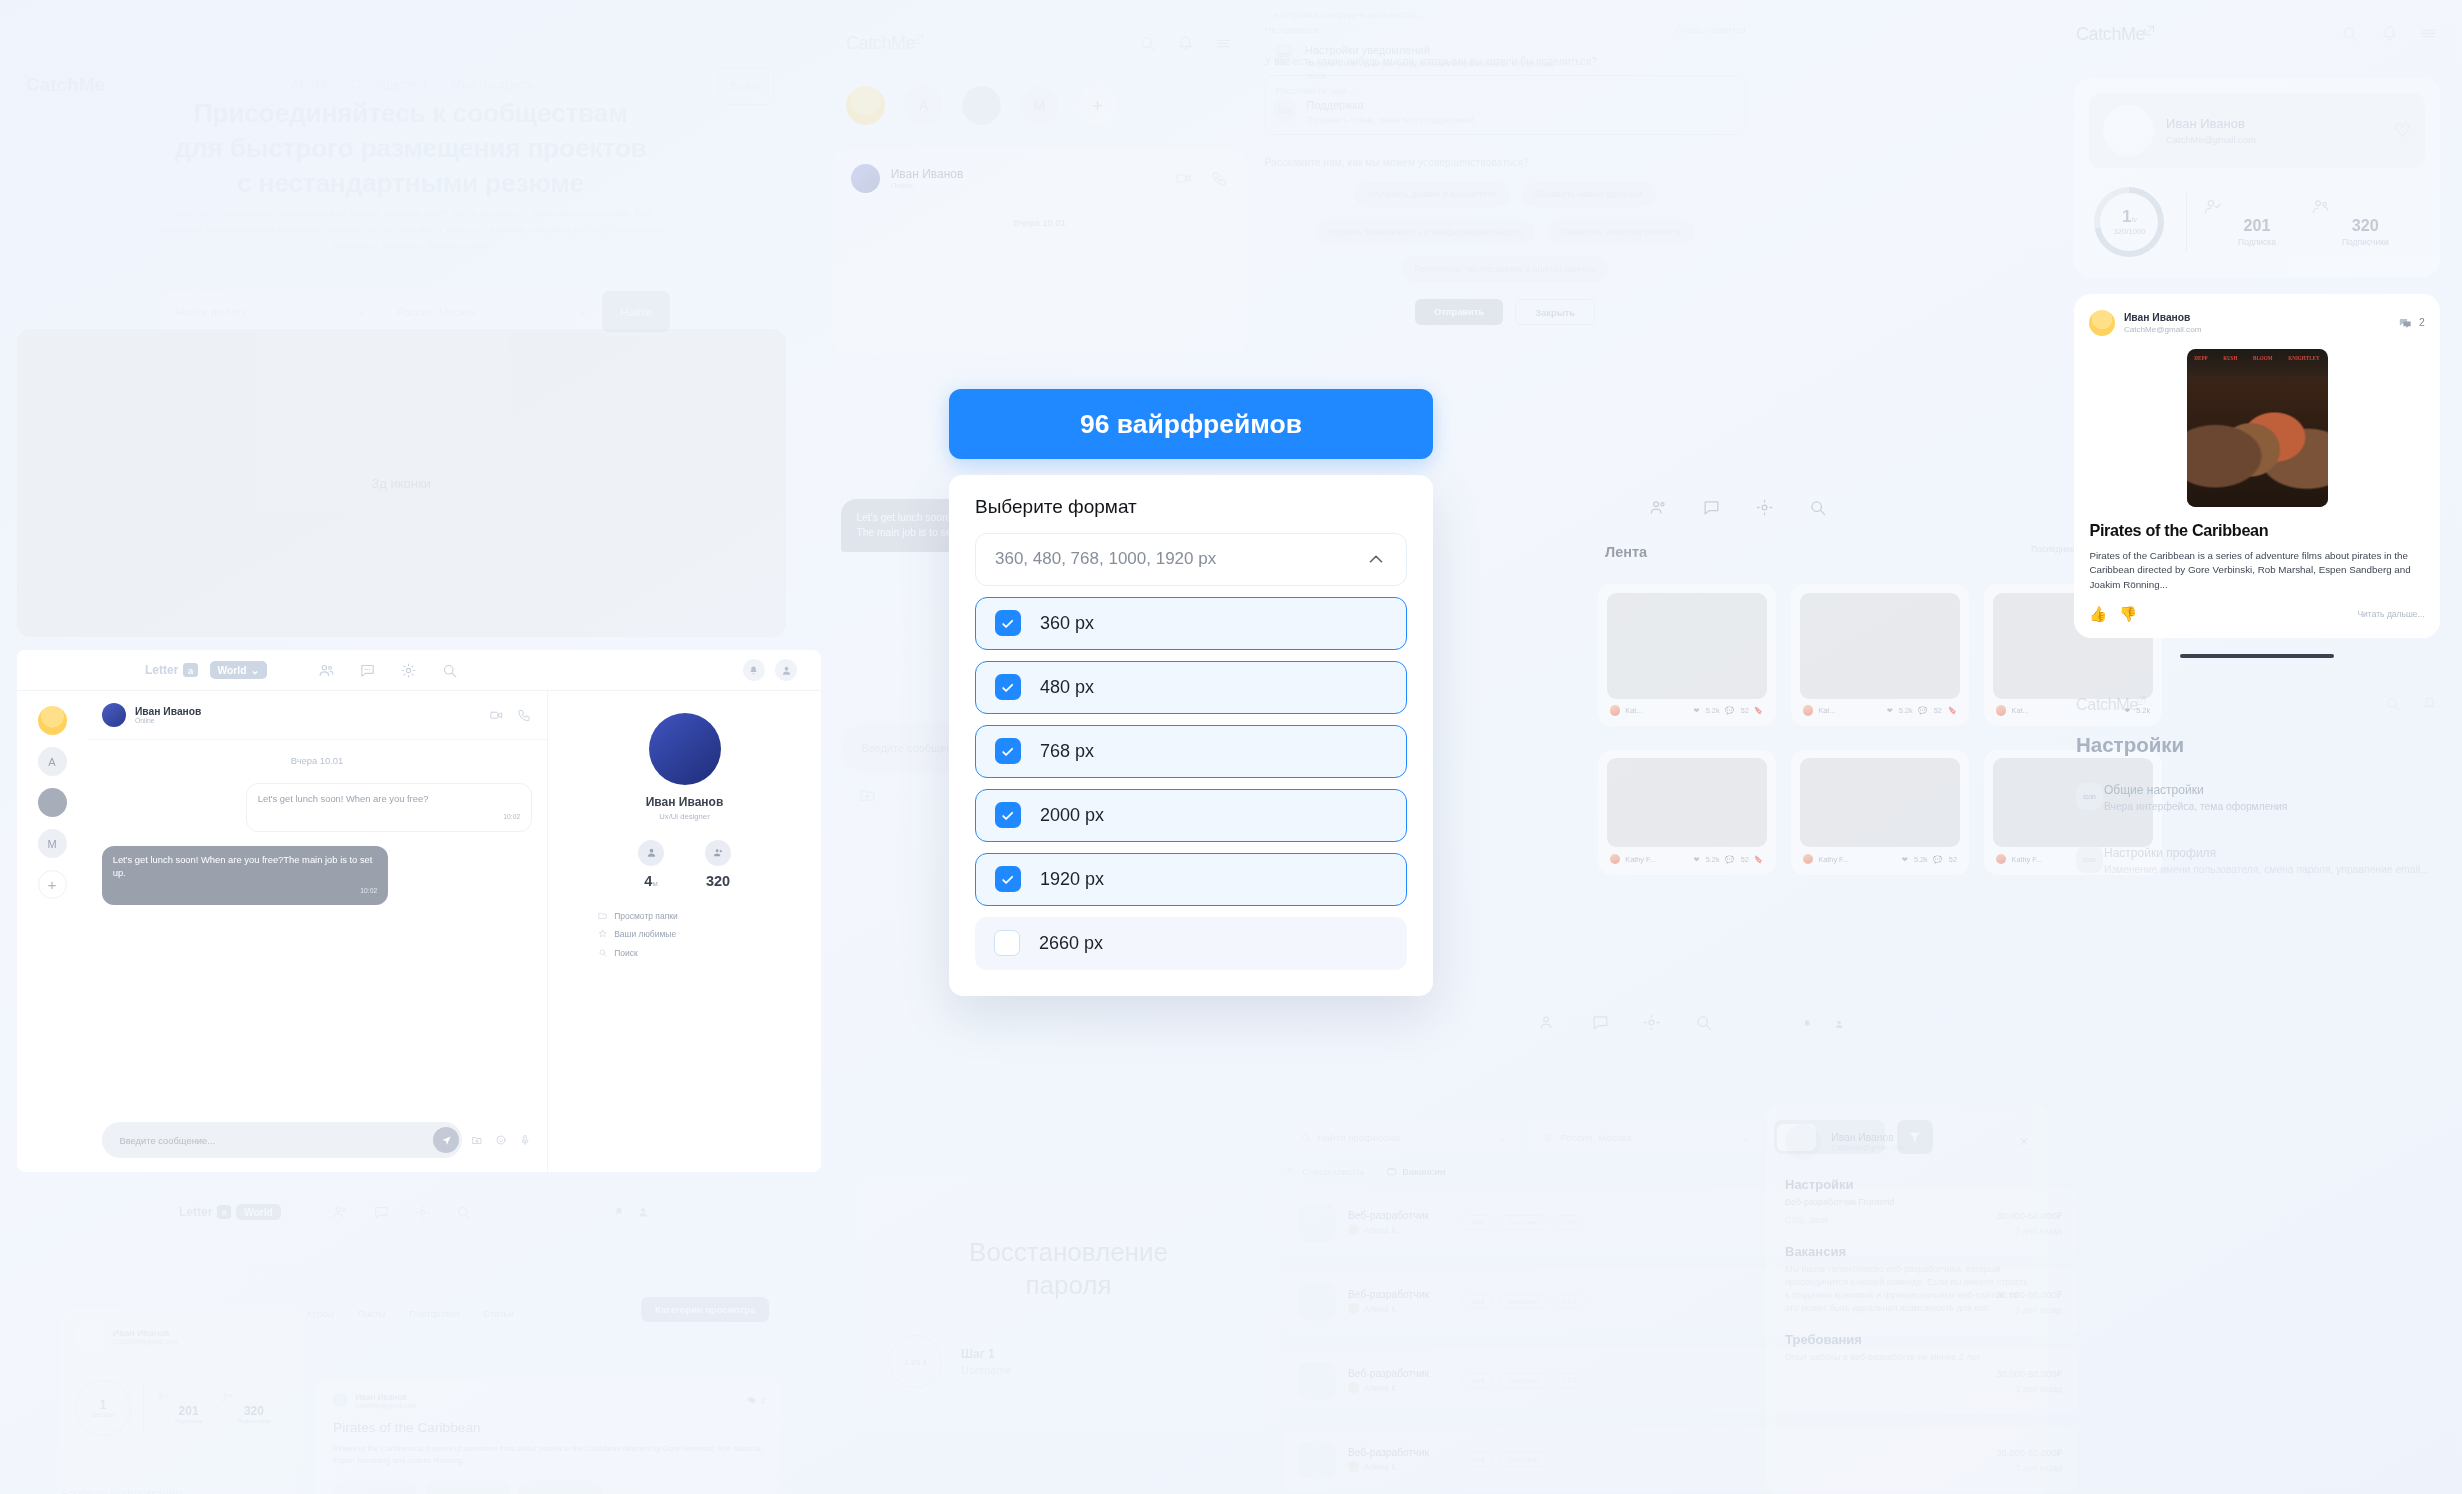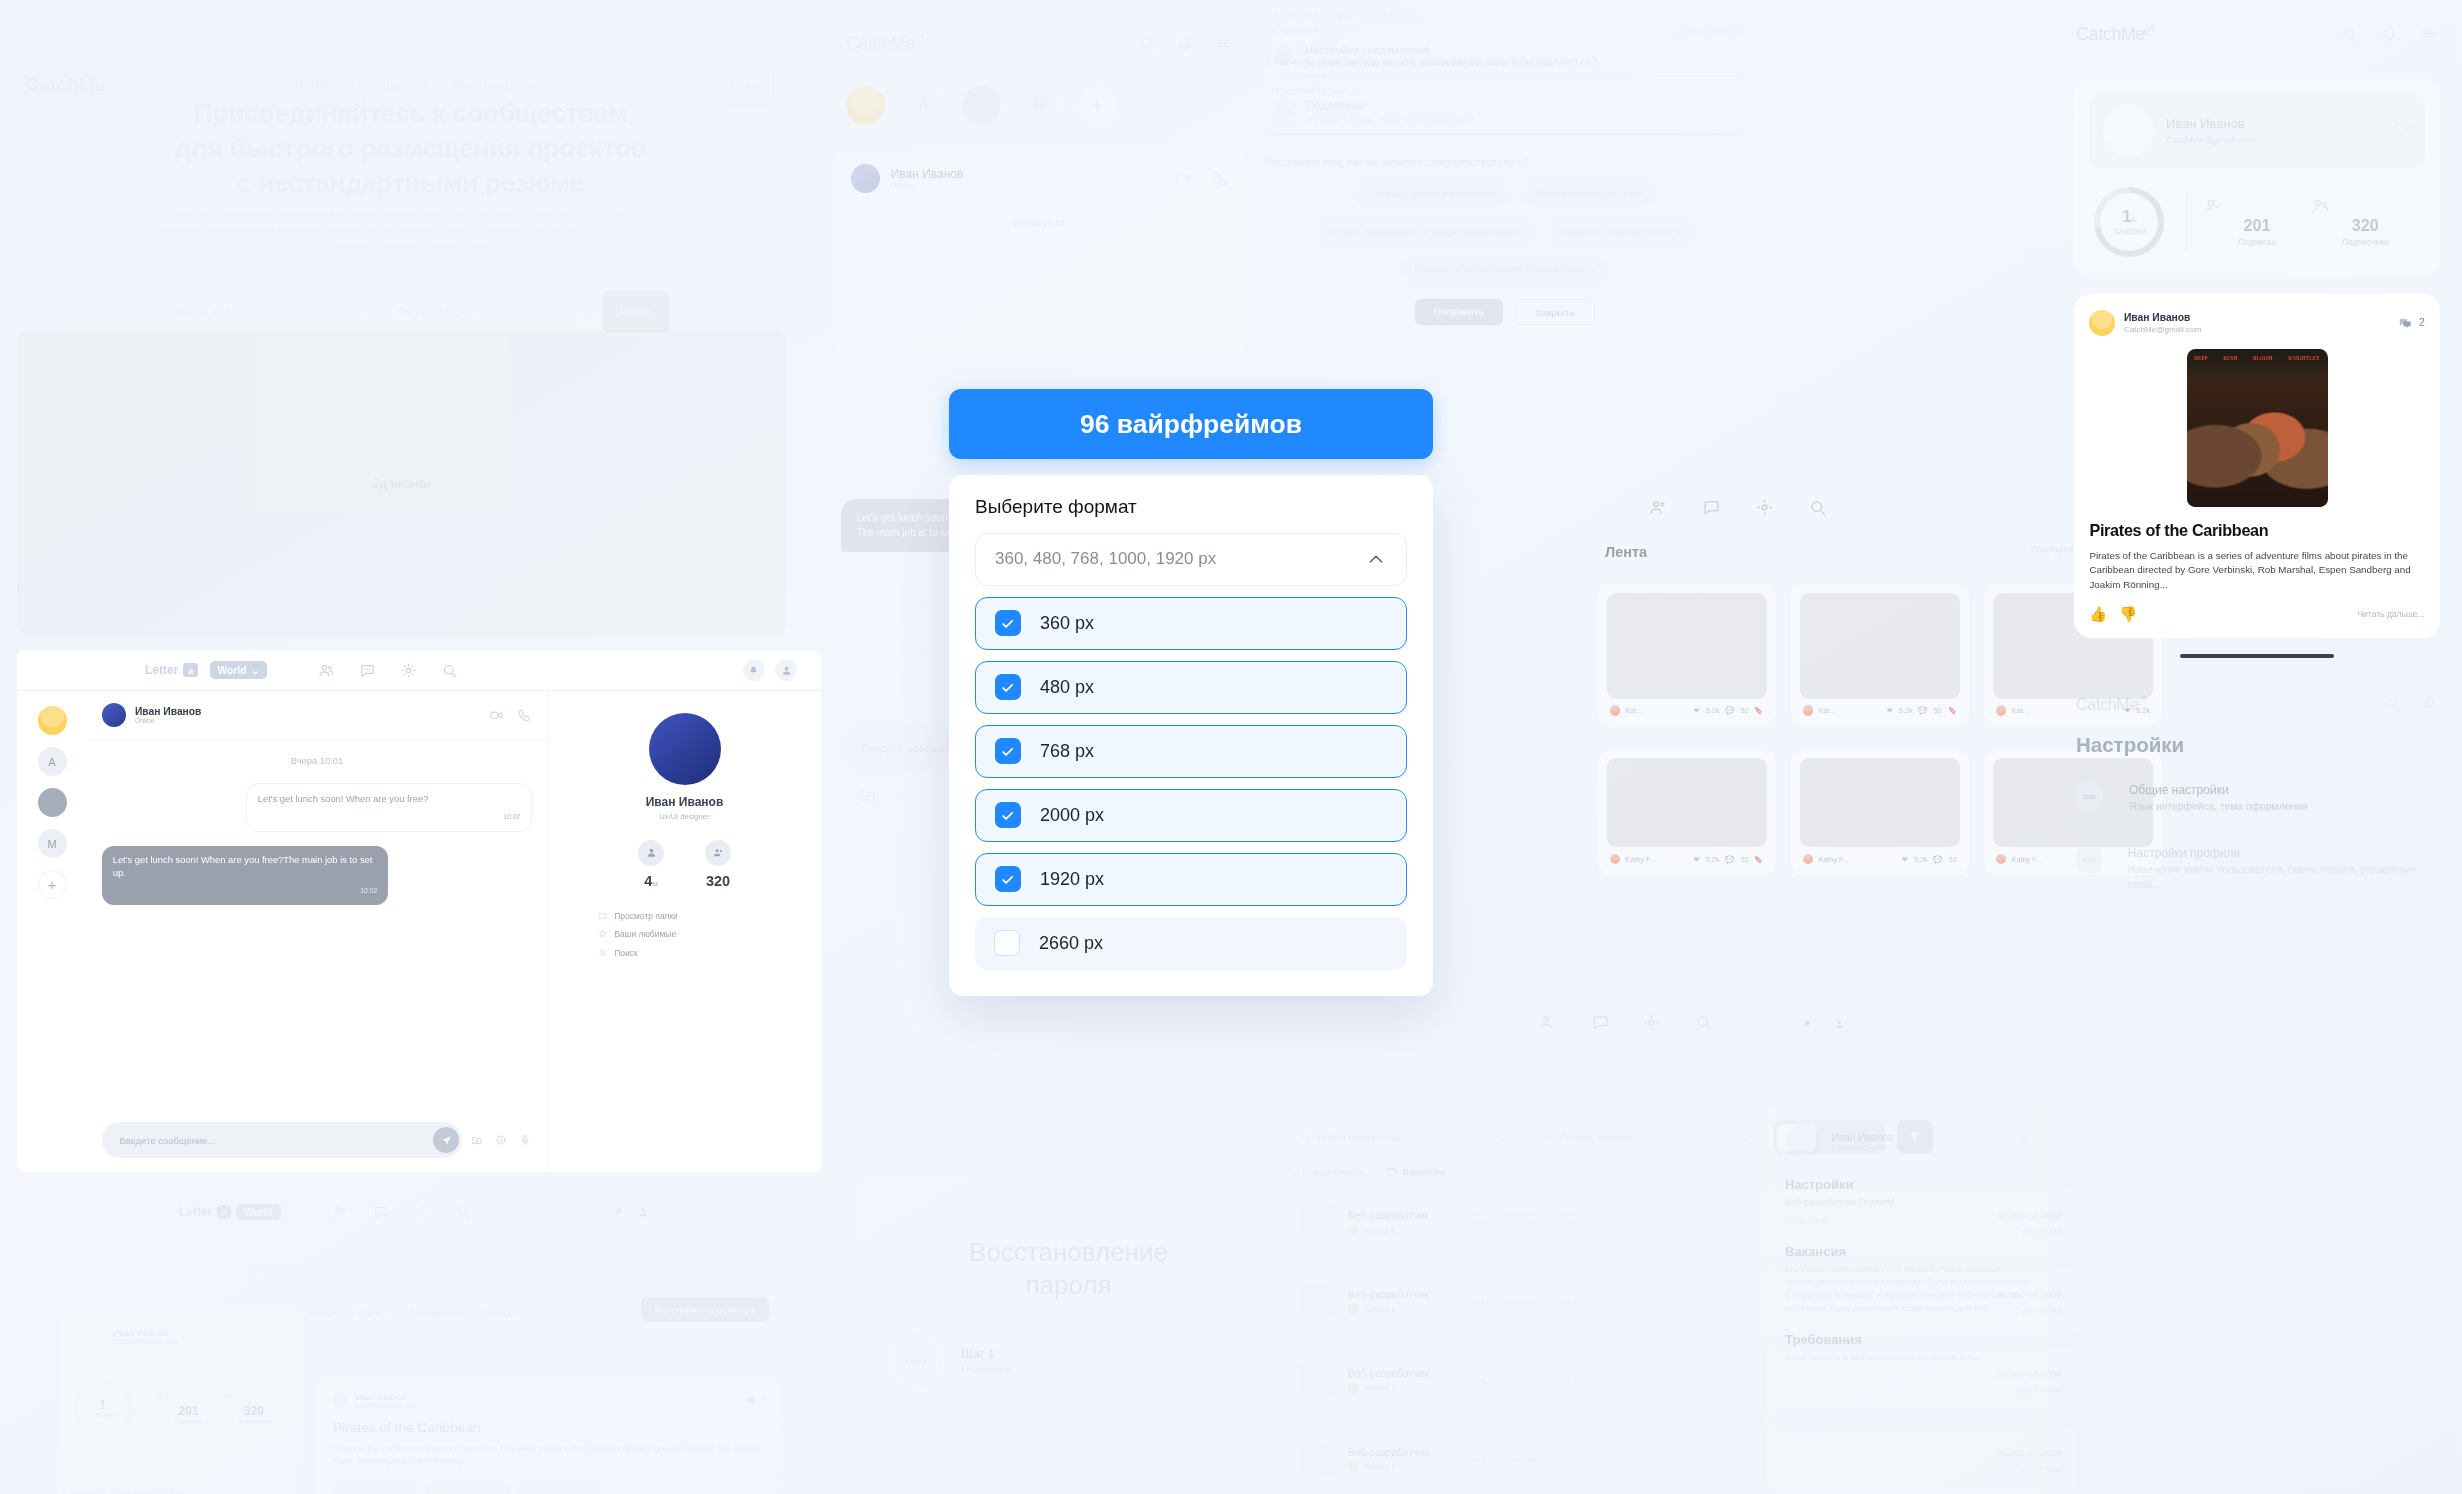--- a/index.html
+++ b/index.html
@@ -159,21 +159,21 @@
   #rcol .pm { font-size:8.1px; color:#b0b9c6; margin-top:1.7px;}
   #rcol .poster { width:141px;height:158px;margin:13.7px auto 0 auto; border-radius:8.5px; overflow:hidden; position:relative;
     background:linear-gradient(180deg,#1d1a16 0%, #4a2e1c 35%, #8a4a22 65%, #2b1d14 100%); }
   #rcol .ptitle { font-size:16.2px; font-weight:700; color:#111; margin-top:13.7px; letter-spacing:-0.3px;}
   #rcol .pbody { font-size:9.8px; line-height:14.5px; color:#3f4855; margin-top:8.5px;}
   #rcol .pfoot { display:flex; align-items:center; margin-top:13.7px; }
   #rcol .pfoot .rd { margin-left:auto; font-size:8.5px; color:#b0b9c6; }
   #rcol .homebar { width:154px;height:4.3px;border-radius:2.6px;background:#3a424f;margin:15.4px auto 0 auto;}
   #rcol .set { margin-top:20.5px; }
   #rcol .settitle { font-size:20.5px; font-weight:700; color:#a8b2c0; padding:0 24px; }
-  #rcol .setrow { display:flex; gap:26px; padding:15.4px 24px; align-items:flex-start; }
+  #rcol .setrow { display:flex; gap:1px; padding:15.4px 24px; align-items:flex-start; }
   #rcol .seticon { width:27px;height:27px;border-radius:8.5px;background:#e9edf4;font-size:6.8px;color:#c3ccda;display:flex;align-items:center;justify-content:center; }
   #rcol .sett { font-size:12px; color:#b4bec9; }
   #rcol .setd { font-size:10.3px; color:#c9d2dd; margin-top:3.4px; line-height:14.5px;}
 
   
   #rest { left:855px; top:1176px; width:427px; height:256px; background:#f9fbfe; border-radius:19px; }
   #rest h2 { text-align:center; font-size:26px; color:#aeb8c5; padding-top:60px; line-height:32.5px; font-weight:400;}
   #rest .step { display:flex; align-items:center; gap:19px; padding:34px 0 0 34px; }
   #rest .ring { width:53px;height:53px;border-radius:50%;border:1.7px solid #e2e8f1;display:flex;align-items:center;justify-content:center;font-size:8.5px;color:#c0c9d5;}
   #rest .s1 { font-size:12px; font-weight:700; color:#a9b3c0; }
@@ -1011,21 +1011,21 @@
           <svg width="17" height="17" viewBox="0 0 24 24">
               <path class="ico-line" d="M12 4a5 5 0 00-5 5v4l-2 3h14l-2-3V9a5 5 0 00-5-5z"></path>
             </svg>
         </div>
       </div>
       <div class="settitle" style="margin-top:19px">Настройки</div>
       <div class="setrow" style="margin-top:10.3px">
         <span class="seticon">icon</span>
         <div>
           <div class="sett">Общие настройки</div>
-          <div class="setd">Язык интерфейса, тема оформления</div>
+          <div class="setd">Вчера интерфейса, тема оформления</div>
         </div>
       </div>
       <div class="setrow faded3">
         <span class="seticon">icon</span>
         <div>
           <div class="sett">Настройки профиля</div>
           <div class="setd">Изменение имени пользователя, смена пароля, управление email...</div>
         </div>
       </div>
     </div>

